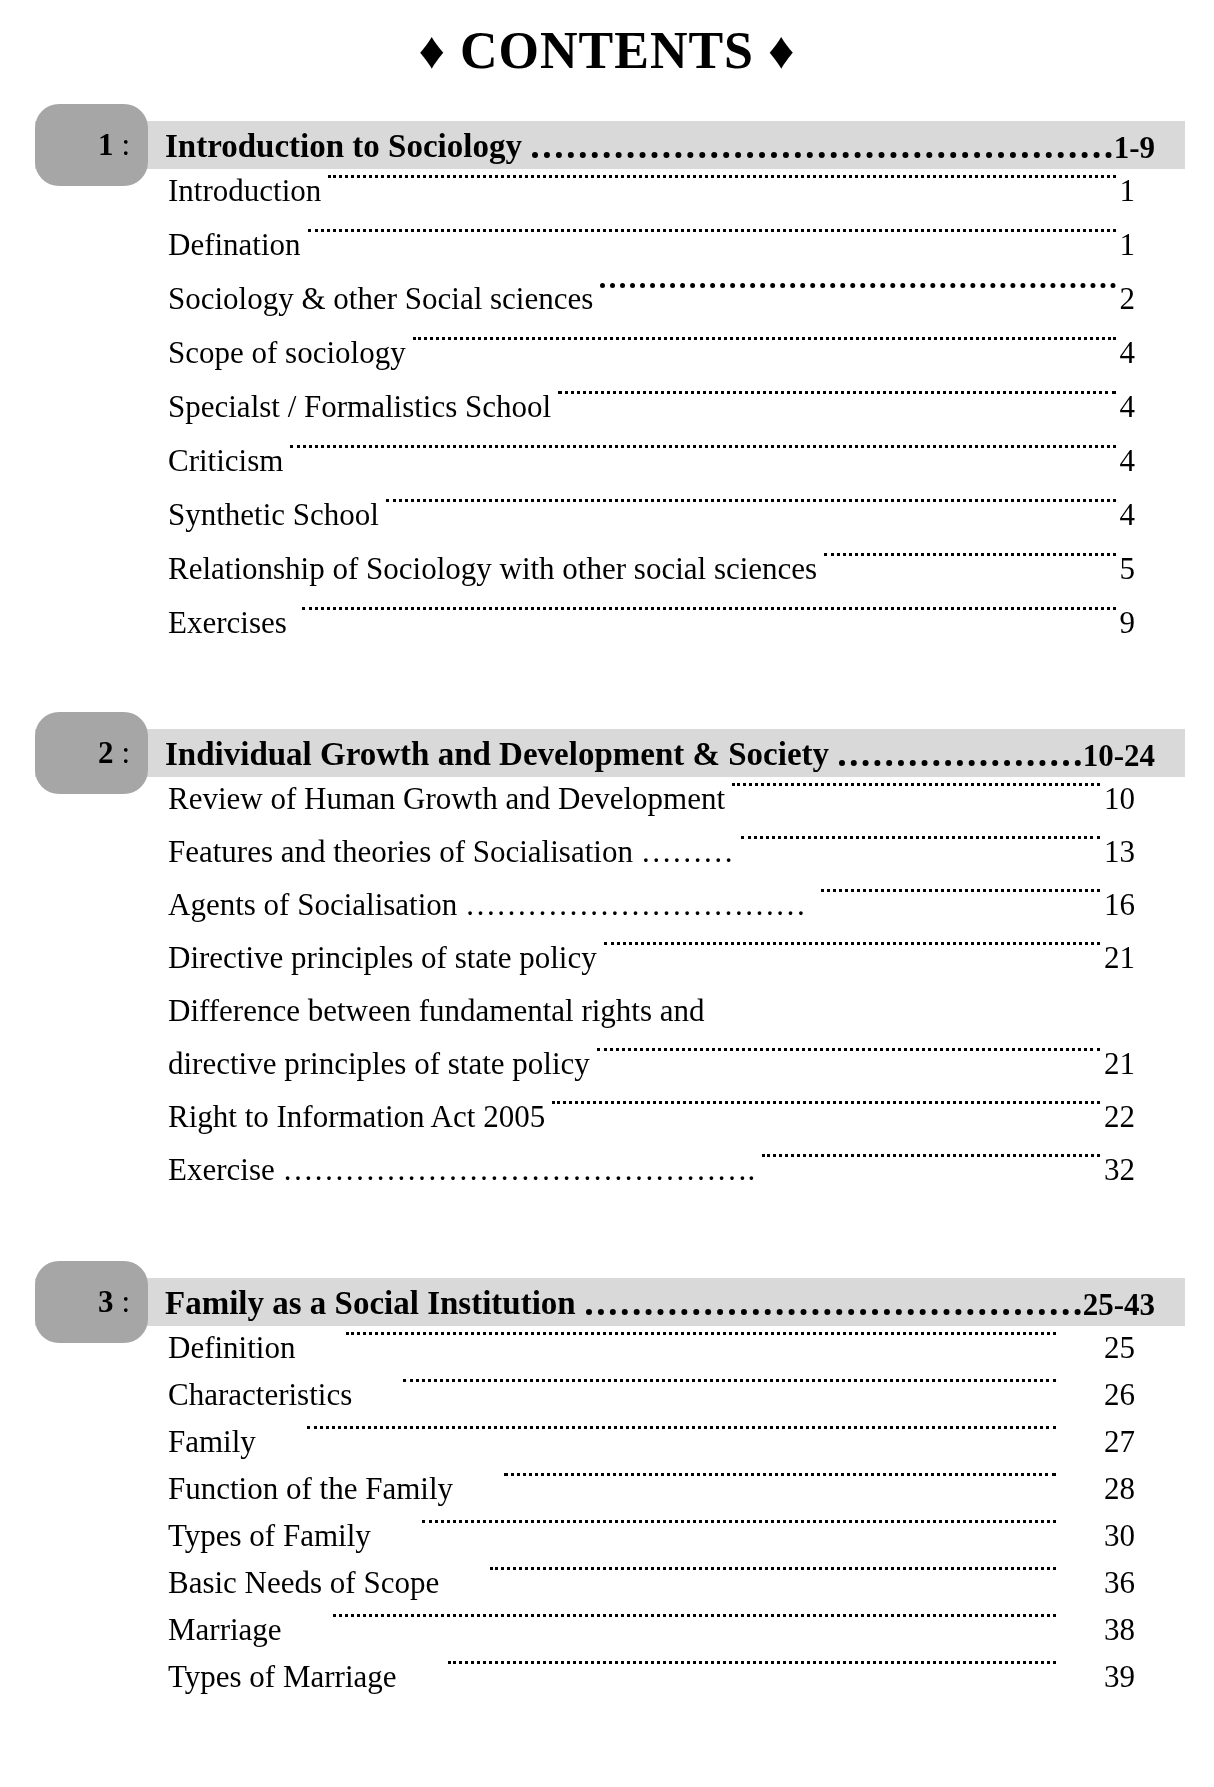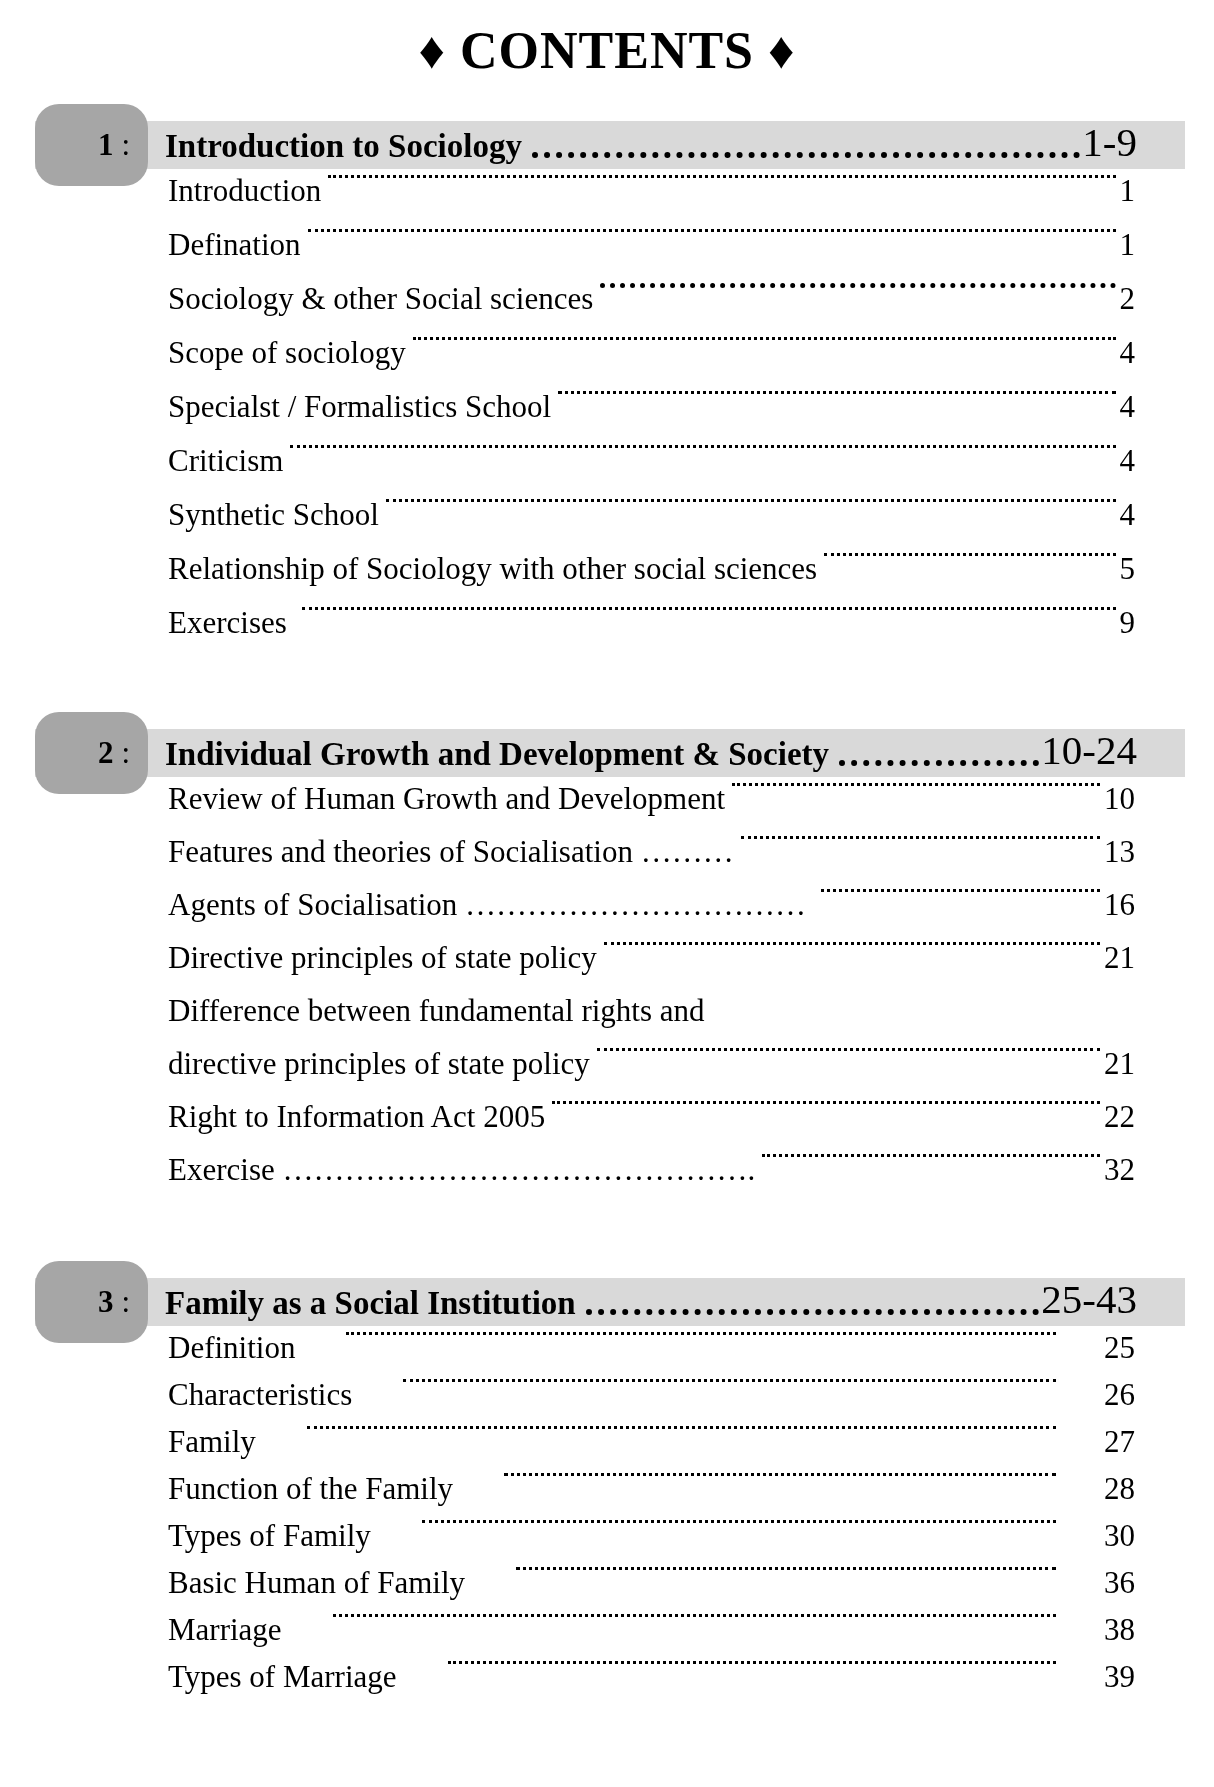--- a/index.html
+++ b/index.html
@@ -29,21 +29,21 @@
   .section-1 .chapter-header { margin-top: 42px; }
   .section-2 .chapter-header { margin-top: 68px; }
   .section-3 .chapter-header { margin-top: 71px; }
   .chapter-bar {
     position: absolute;
     left: 0; right: 0; top: 0; bottom: 0;
     background: #d9d9d9;
     display: flex;
     align-items: flex-end;
     box-sizing: border-box;
-    padding: 0 48px 6px 130px;
+    padding: 0 30px 6px 130px;
   }
   .chapter-badge {
     position: absolute;
     left: 0;
     top: 50%;
     transform: translateY(-50%);
     width: 113px;
     height: 82px;
     background: #a6a6a6;
     border-radius: 24px;
@@ -62,22 +62,22 @@
     font-size: 33px;
     line-height: 1;
     white-space: pre;
   }
   .chapter-bar .leader {
     flex: 1;
     border-bottom: 6px dotted #000;
     margin: 0 2px 5px 10px;
   }
   .chapter-bar .ch-pages {
-    font-weight: normal;
-    font-size: 41px;
+    font-weight: bold;
+    font-size: 31px;
     line-height: 1;
     white-space: nowrap;
   }
   .toc-items {
     margin-left: 168px;
     margin-right: 79px;
     margin-top: 6px;
   }
   .toc-item {
     display: flex;
@@ -276,21 +276,21 @@
     <span class="page">28</span>
   </div>
 
   <div class="toc-item">
     <span class="label">Types of Family</span>
     <span class="leader"></span>
     <span class="page">30</span>
   </div>
 
   <div class="toc-item">
-    <span class="label">Basic Human of Family</span>
+    <span class="label">Basic Needs of Scope</span>
     <span class="leader"></span>
     <span class="page">36</span>
   </div>
 
   <div class="toc-item">
     <span class="label">Marriage</span>
     <span class="leader"></span>
     <span class="page">38</span>
   </div>
 

